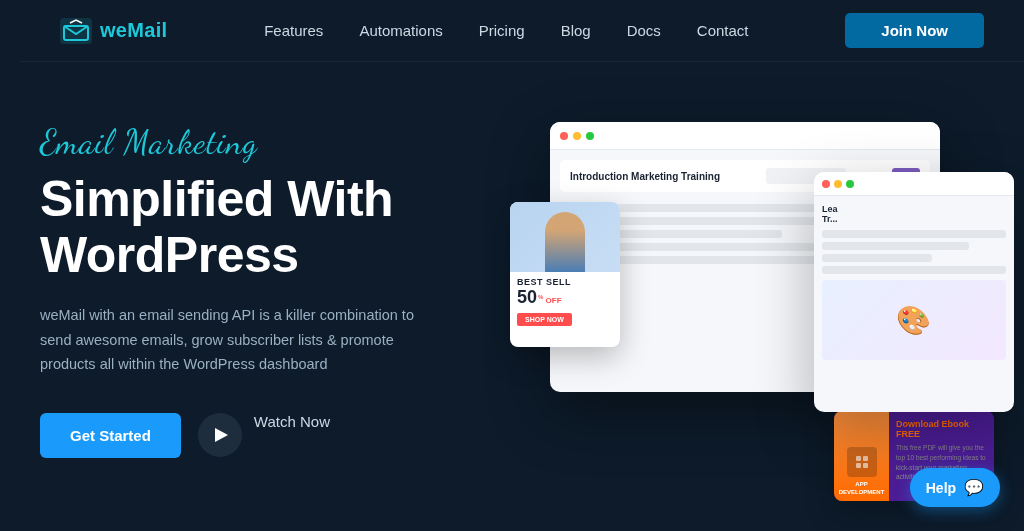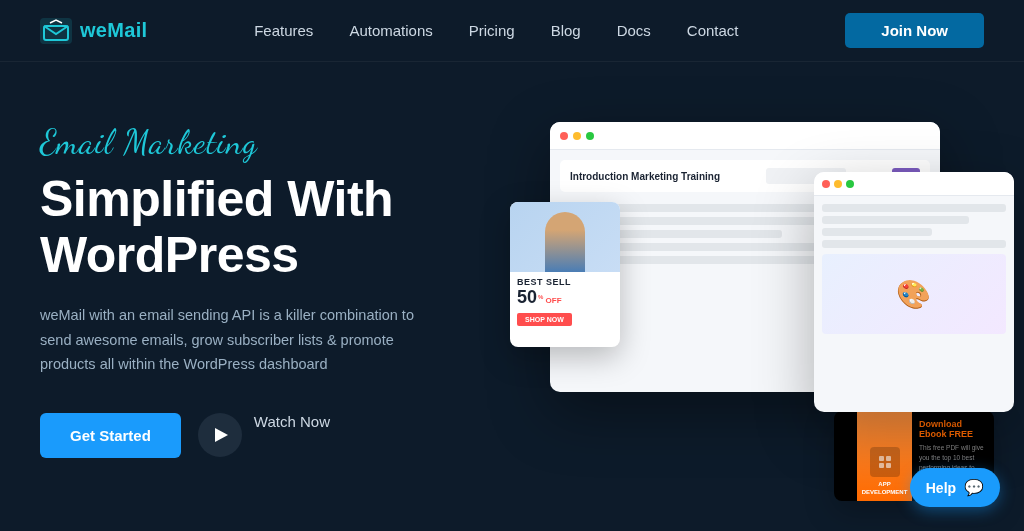--- a/index.html
+++ b/index.html
@@ -15,20 +15,21 @@
 
     
     nav {
       display: flex;
       align-items: center;
       justify-content: space-between;
       padding: 0 40px;
       height: 62px;
       background: #0d1b2a;
       border-bottom: 1px solid rgba(255,255,255,0.05);
+      margin-left: 20px;
     }
 
     .logo-area {
       display: flex;
       align-items: center;
       gap: 8px;
     }
 
     .logo-icon {
       width: 32px;
@@ -330,26 +331,25 @@
       font-weight: 600;
     }
 
     
     .ebook-card {
       position: absolute;
       bottom: 30px;
       right: -10px;
       width: 160px;
       height: 90px;
-      background: #000000;
+      background: #4c1d95;
       border-radius: 8px;
       box-shadow: 0 10px 30px rgba(0,0,0,0.25);
       overflow: hidden;
       display: flex;
-      padding-left: 23px;
     }
 
     .ebook-img {
       width: 55px;
       background: linear-gradient(180deg, #ff9340 0%, #ff6a00 100%);
       display: flex;
       flex-direction: column;
       align-items: center;
       justify-content: flex-end;
       padding-bottom: 4px;
@@ -577,20 +577,21 @@
       </div>
     </div>
 
     <div class="browser-mockup-2">
       <div class="browser-bar-2">
         <div class="dot red"></div>
         <div class="dot yellow"></div>
         <div class="dot green"></div>
       </div>
       <div class="browser-content-2">
+        <div class="bm2-title">Lea<br>Tr...</div>
         <div class="bm2-lines">
           <div class="ph-line long"></div>
           <div class="ph-line medium"></div>
           <div class="ph-line short"></div>
           <div class="ph-line long"></div>
         </div>
         <div class="bm2-illustration">🎨</div>
       </div>
     </div>
 

